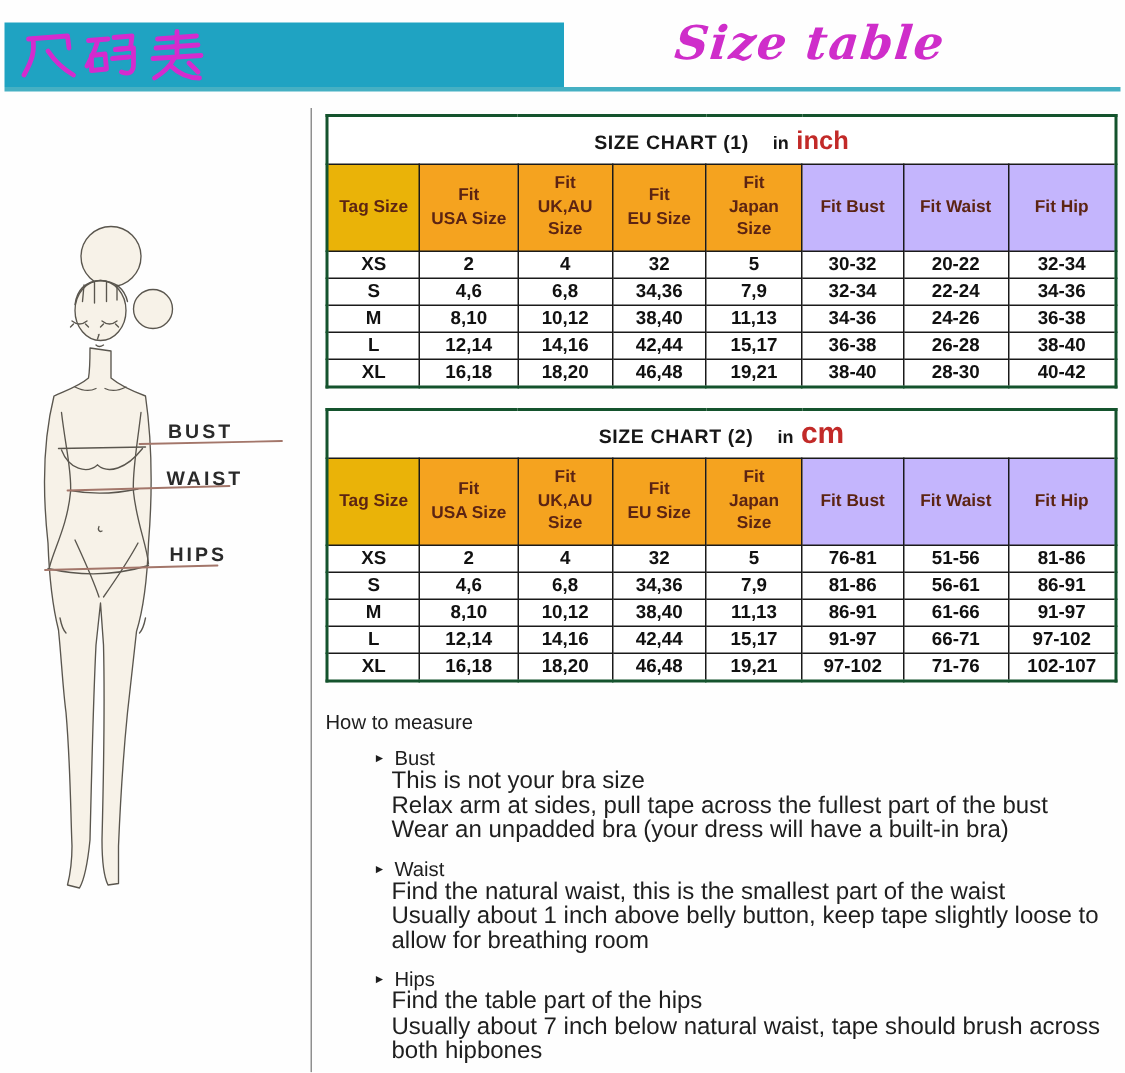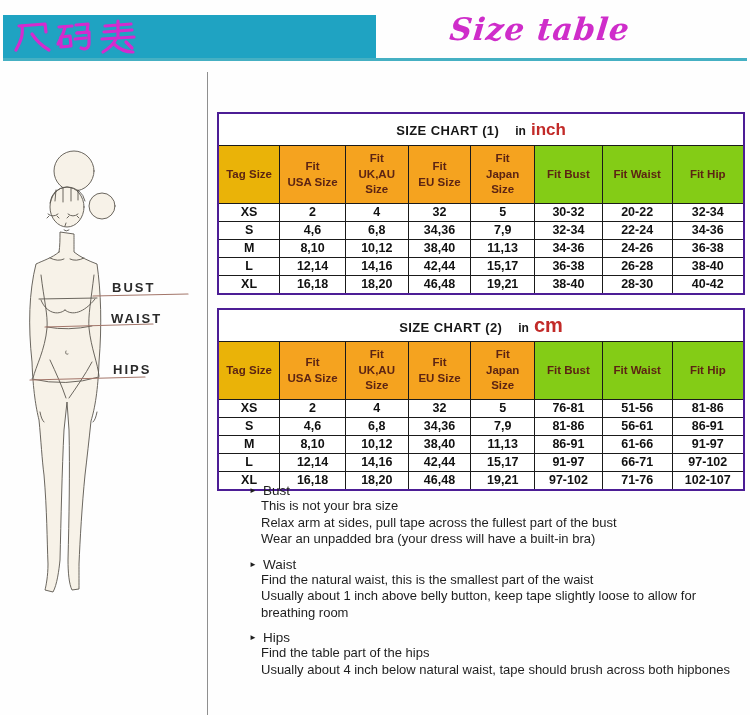--- a/index.html
+++ b/index.html
@@ -20,42 +20,42 @@
   .mlabel{position:absolute;font-size:13px;font-weight:bold;color:#2a2a2a;letter-spacing:2px;}
   .mlabel.bust{left:112px;top:280px;}
   .mlabel.waist{left:111px;top:311px;}
   .mlabel.hips{left:113px;top:362px;}
 
   
   .chart{position:absolute;left:217px;width:528px;}
   .chart1{top:76px;}
   .chart2{top:272px;border-radius:18px;}
   table.size-table{border-collapse:collapse;table-layout:fixed;width:528px;
-                   border:2px solid #4c1d95;background:#fff;margin-top:36px;}
+                   border:2px solid #14532d;background:#fff;}
   table.size-table td,table.size-table th{border:1px solid #1a1a1a;text-align:center;
                    vertical-align:middle;padding:0;}
   .title-cell{height:31px;font-weight:bold;color:#171717;}
   .t-name{font-size:13px;letter-spacing:.4px;margin-right:16px;}
   .t-prefix{font-size:12px;margin-right:5px;}
   .t-unit{font-size:17px;color:#c22a28;}
   .chart2 .t-unit{font-size:20px;}
   table.size-table th{height:57px;font-size:11.5px;font-weight:bold;color:#5c2413;
                    white-space:pre-line;line-height:1.35;background:#f5a31f;}
   table.size-table th:first-child{background:#eab308;}
-  table.size-table th:nth-child(n+6){background:#84cc16;}
+  table.size-table th:nth-child(n+6){background:#c4b5fd;}
   table.size-table tbody td{height:17px;font-size:12.5px;font-weight:bold;color:#111;
                    line-height:1;background:#fff;}
 
   
   .howto{position:absolute;left:217px;top:474px;width:528px;color:#1e1e1e;}
   .howto-heading{font-size:13.5px;margin-bottom:7px;}
   .ht-section{margin-top:9px;margin-left:32px;}
   .ht-title{font-size:13.5px;}
   .ht-bullet{font-size:8px;margin-right:6px;vertical-align:2px;}
-  .ht-line{font-size:13px;line-height:16.5px;margin-left:12px;}
+  .ht-line{font-size:16px;line-height:16.5px;margin-left:12px;}
 </style>
 </head>
 <body>
 
 <div class="canvas">
 
   <div class="banner">
     <svg class="cn-title" width="124" height="36" viewBox="0 0 124 36" fill="none" stroke="#d42bce" stroke-width="3.2" stroke-linecap="round" stroke-linejoin="round" aria-label="尺码表">
       <path d="M5,7 L31,5 L32,13"></path>
       <path d="M8,7 C9,15 8,20 2,31"></path>
@@ -321,34 +321,35 @@
             <td>19,21</td>
             <td>97-102</td>
             <td>71-76</td>
             <td>102-107</td>
           </tr>
         </tbody>
     </table>
   </div>
 
   <div class="howto">
+    <div class="howto-heading">How to measure</div>
 
     <div class="ht-section">
       <div class="ht-title"><span class="ht-bullet">►</span><span>Bust</span></div>
       <div class="ht-line">This is not your bra size</div>
       <div class="ht-line">Relax arm at sides, pull tape across the fullest part of the bust</div>
       <div class="ht-line">Wear an unpadded bra (your dress will have a built-in bra)</div>
     </div>
 
     <div class="ht-section">
       <div class="ht-title"><span class="ht-bullet">►</span><span>Waist</span></div>
       <div class="ht-line">Find the natural waist, this is the smallest part of the waist</div>
       <div class="ht-line">Usually about 1 inch above belly button, keep tape slightly loose to allow for breathing room</div>
     </div>
 
     <div class="ht-section">
       <div class="ht-title"><span class="ht-bullet">►</span><span>Hips</span></div>
       <div class="ht-line">Find the table part of the hips</div>
-      <div class="ht-line">Usually about 4 inch below natural waist, tape should brush across both hipbones</div>
+      <div class="ht-line">Usually about 7 inch below natural waist, tape should brush across both hipbones</div>
     </div>
   </div>
 
 </div>
 
 </body></html>

